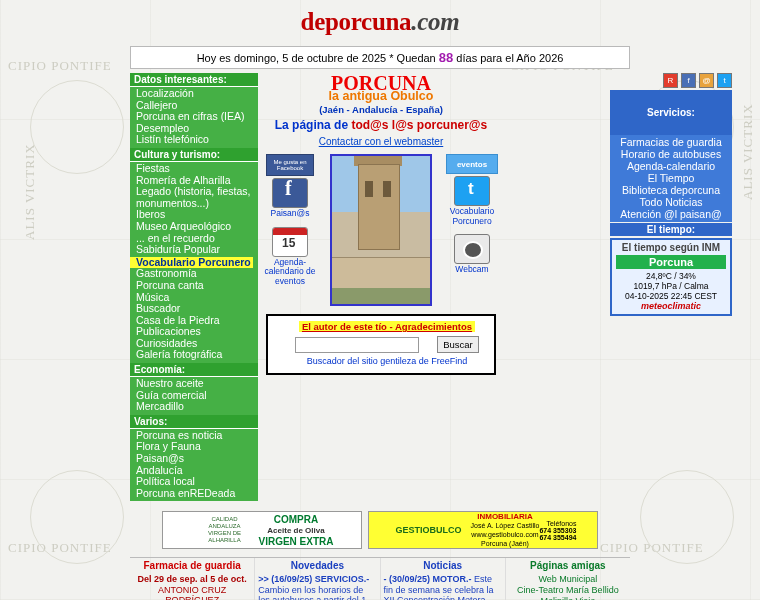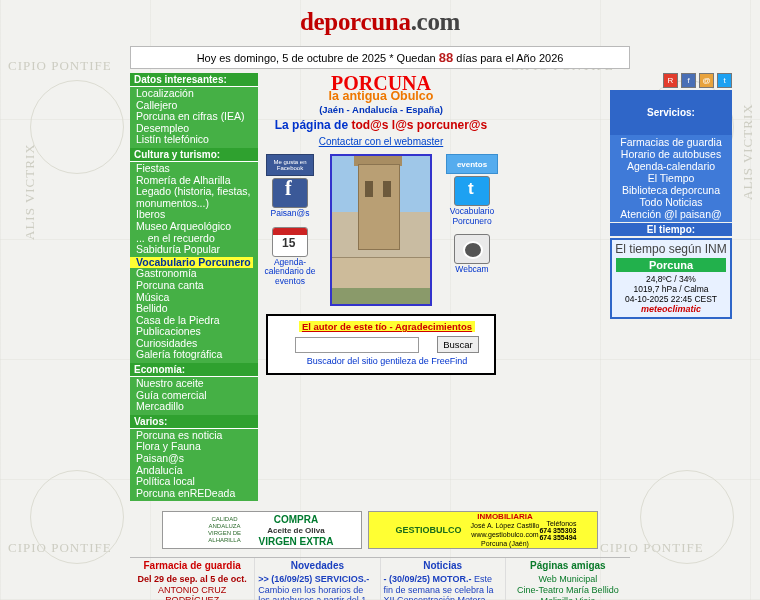--- a/index.html
+++ b/index.html
@@ -43,31 +43,31 @@
     height:34px;
   }
   .brand a{
     font-family:"Liberation Serif", serif;
     font-size:25px;
     color:#c00000;
     text-decoration:none;
     font-weight:bold;
     letter-spacing:-.3px;
   }
-  .brand .dom{color:#444;}
+  .brand .dom{color:#444;font-style:italic;}
 
   .datebar{
     margin:4px 130px 0 130px;
     background:#ffffff;
     border:1px solid #b9b9b9;
     text-align:center;
     font-size:11px;
     padding:3px 0;
   }
-  .datebar b{color:#b91c1c;font-size:13px;}
+  .datebar b{color:#a21caf;font-size:13px;}
 
   
   .cols{
     display:flex;
     margin:4px 0 0 0;
     padding:0 2px;
   }
   .col-left{width:128px;margin-left:128px;}
   .col-mid{width:238px;margin-left:4px;}
   .col-right{width:122px;margin-left:110px;}
@@ -212,21 +212,21 @@
     text-align:center;line-height:12px;
   }
   .weather-head{
     background:#2f66c8;color:#fff;font-weight:bold;font-size:10px;
     text-align:center;padding:1px 0;margin-top:1px;
   }
   .weather{
     border:2px solid #2f66c8;background:#e8f1ff;margin-top:2px;
     text-align:center;font-size:8.5px;padding:2px 0 3px 0;
   }
-  .wsrc{font-size:12px;color:#444;}
+  .wsrc{font-size:10px;color:#444;font-weight:bold;}
   .wname{background:#22b14c;color:#fff;font-weight:bold;font-size:11px;margin:2px 4px;padding:1px 0;}
   .wlogo{color:#cc0000;font-weight:bold;font-size:9px;font-style:italic;}
   .socialrow{display:flex;gap:3px;justify-content:flex-end;margin-bottom:2px;}
   .sq{width:13px;height:13px;border:1px solid #777;font-size:8px;color:#fff;display:flex;align-items:center;justify-content:center;}
   .sq.a{background:#e23c2c;}
   .sq.b{background:#4a6fb5;}
   .sq.c{background:#e8a33d;}
   .sq.d{background:#1da1f2;}
 
   
@@ -309,21 +309,21 @@
         <a href="#">Romería de Alharilla</a>
         <a href="#">Legado (historia, fiestas, monumentos...)</a>
         <a href="#">Iberos</a>
         <a href="#">Museo Arqueológico</a>
         <a href="#">... en el recuerdo</a>
         <a href="#">Sabiduría Popular</a>
         <a href="#" class="hl">Vocabulario Porcunero</a>
         <a href="#">Gastronomía</a>
         <a href="#">Porcuna canta</a>
         <a href="#">Música</a>
-        <a href="#">Bellido</a>
+        <a href="#">Buscador</a>
         <a href="#">Casa de la Piedra</a>
         <a href="#">Publicaciones</a>
         <a href="#">Curiosidades</a>
         <a href="#">Galería fotográfica</a>
       </div>
 
       <div class="sechead">Economía:</div>
       <div class="menu">
         <a href="#">Nuestro aceite</a>
         <a href="#">Guía comercial</a>

